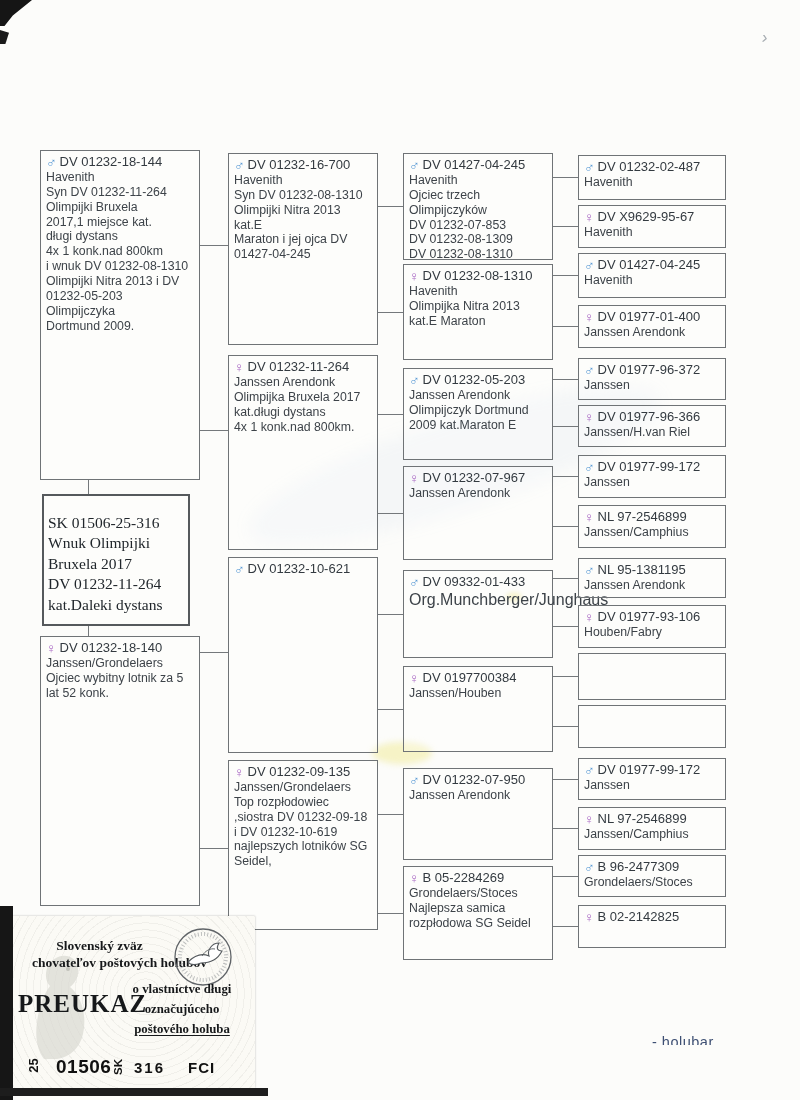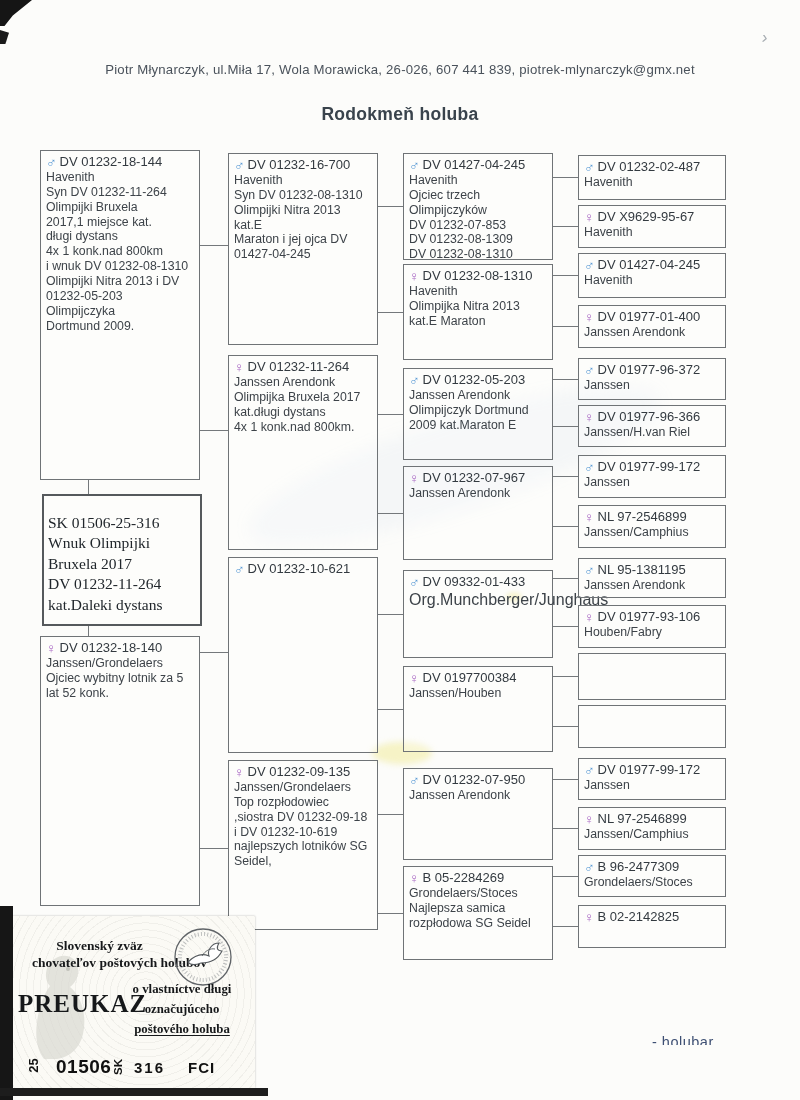--- a/index.html
+++ b/index.html
@@ -19,21 +19,21 @@
     font-size:13.2px;color:#4a525b;letter-spacing:0.2px;}
   .title{position:absolute;left:0;top:104px;width:800px;text-align:center;
     font-size:17.5px;font-weight:bold;color:#39434c;letter-spacing:0.3px;}
   
   .pbox{position:absolute;border:1px solid #6f7376;box-sizing:border-box;
     padding:4px 5px;background:rgba(255,255,255,0.25);}
   .line1{display:flex;align-items:flex-start;gap:3px;}
   .sym{font-size:14px;line-height:1.05;font-weight:bold;}
   .pid{font-size:13px;line-height:1.15;color:#333a40;}
   .pinfo{font-size:12.3px;line-height:1.21;white-space:pre-line;color:#3d4349;}
-  .subject{position:absolute;left:42px;top:494px;width:160px;height:132px;
+  .subject{position:absolute;left:42px;top:494px;width:148px;height:132px;
     border:2px solid #55595c;box-sizing:border-box;background:rgba(255,255,255,0.3);
     font-family:"Liberation Serif",serif;font-size:15.5px;line-height:1.32;color:#20262b;
     padding:17px 2px 0 4px;white-space:pre-line;}
   .hline{position:absolute;height:1px;background:#74787b;}
   .vline{position:absolute;width:1px;background:#74787b;}
   
   .corner-mark{position:absolute;left:0;top:0;width:32px;height:26px;background:#151515;
     clip-path:polygon(0 0,100% 0,40% 60%,14% 100%,0 100%);}
   .corner-dot{position:absolute;left:0;top:30px;width:9px;height:14px;background:#1a1a1a;
     clip-path:polygon(0 0,100% 20%,60% 100%,0 100%);}
@@ -68,22 +68,20 @@
 
 <div class="page">
 
   <div class="smudge-blue"></div>
   <div class="smudge-yellow1"></div>
   <div class="smudge-yellow2"></div>
   <div class="corner-mark"></div>
   <div class="corner-dot"></div>
   <span class="right-chevron">›</span>
 
-  <div class="contact">Piotr Młynarczyk, ul.Miła 17, Wola Morawicka, 26-026, 607 441 839, piotrek-mlynarczyk@gmx.net</div>
-  <div class="title">Rodokmeň holuba</div>
 
   <div class="hline" style="left:200px;top:245px;width:28px"></div>
   <div class="hline" style="left:200px;top:430px;width:28px"></div>
   <div class="hline" style="left:200px;top:652px;width:28px"></div>
   <div class="hline" style="left:200px;top:848px;width:28px"></div>
   <div class="hline" style="left:378px;top:206px;width:25px"></div>
   <div class="hline" style="left:378px;top:312px;width:25px"></div>
   <div class="hline" style="left:378px;top:414px;width:25px"></div>
   <div class="hline" style="left:378px;top:513px;width:25px"></div>
   <div class="hline" style="left:378px;top:614px;width:25px"></div>

